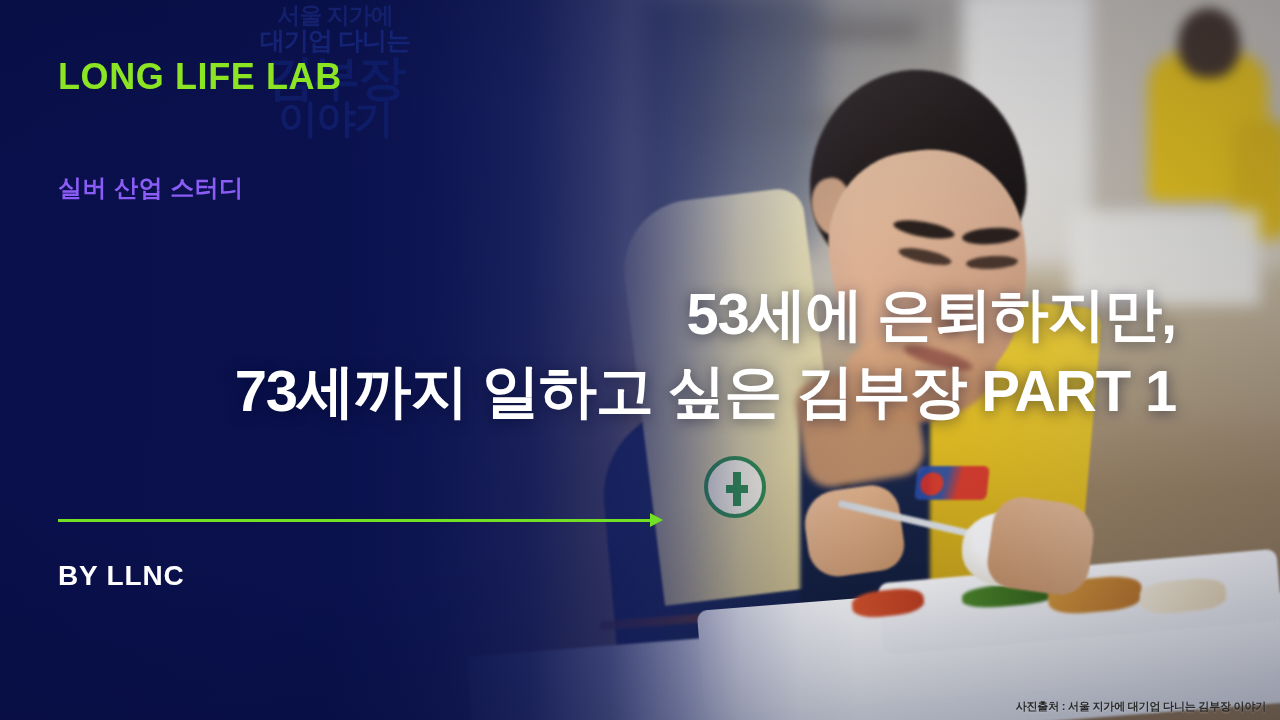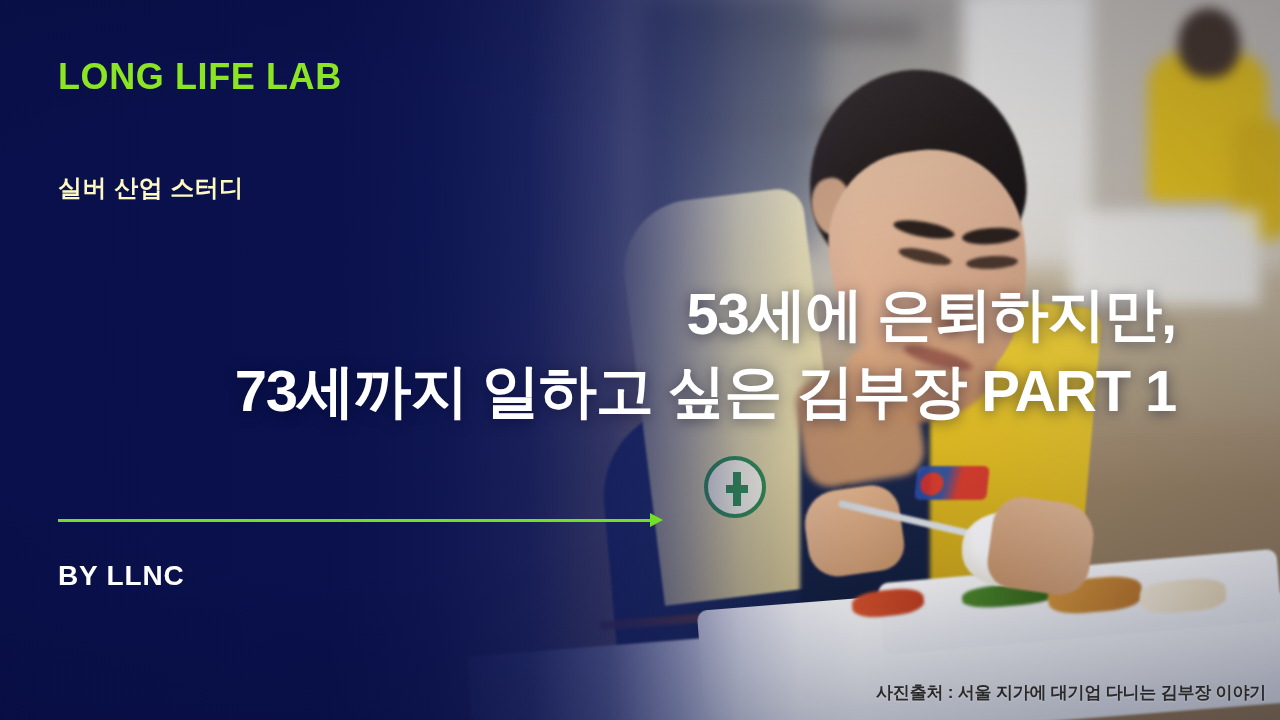--- a/index.html
+++ b/index.html
@@ -293,21 +293,21 @@
   
   .brand {
     position:absolute; left:58px; top:56px;
     color:#8ce522;
     font-size:36px;
     font-weight:900;
     letter-spacing:.6px;
   }
   .kicker {
     position:absolute; left:58px; top:172px;
-    color:#fef9c3;
+    color:#8b5cf6;
     font-size:24px;
     font-weight:700;
     letter-spacing:.5px;
   }
   .headline {
     position:absolute; left:56px; top:276px;
     width:1120px;
     color:#ffffff;
     font-size:58px;
     font-weight:900;
@@ -336,23 +336,23 @@
 
   .byline {
     position:absolute; left:58px; top:560px;
     color:#ffffff;
     font-size:28px;
     font-weight:800;
     letter-spacing:.8px;
   }
 
   .credit {
-    position:absolute; right:14px; bottom:16px;
+    position:absolute; right:14px; bottom:6px;
     color:#2a2a2a;
-    font-size:17px;
+    font-size:11px;
     font-weight:700;
     letter-spacing:-.2px;
     text-shadow:0 1px 2px rgba(255,255,255,.25);
   }
 </style>
 </head>
 <body>
 
 <div class="stage">
 
@@ -401,20 +401,26 @@
     <div class="p-hand-l"></div>
     <div class="p-spoon"></div>
     <div class="p-rice"></div>
     <div class="p-hand-r"></div>
   </div>
 
   <div class="overlay"></div>
   <div class="overlay-soft"></div>
   <div class="vignette"></div>
 
+  <div class="watermark">
+    <div class="wm-1">서울 지가에</div>
+    <div class="wm-2">대기업 다니는</div>
+    <div class="wm-3">김부장</div>
+    <div class="wm-4">이야기</div>
+  </div>
 
   <div class="brand">LONG LIFE LAB</div>
 
   <div class="kicker">실버 산업 스터디</div>
 
   <div class="headline">
     <span class="ln">53세에 은퇴하지만,</span>
     <span class="ln">73세까지 일하고 싶은 김부장 PART 1</span>
   </div>
 

